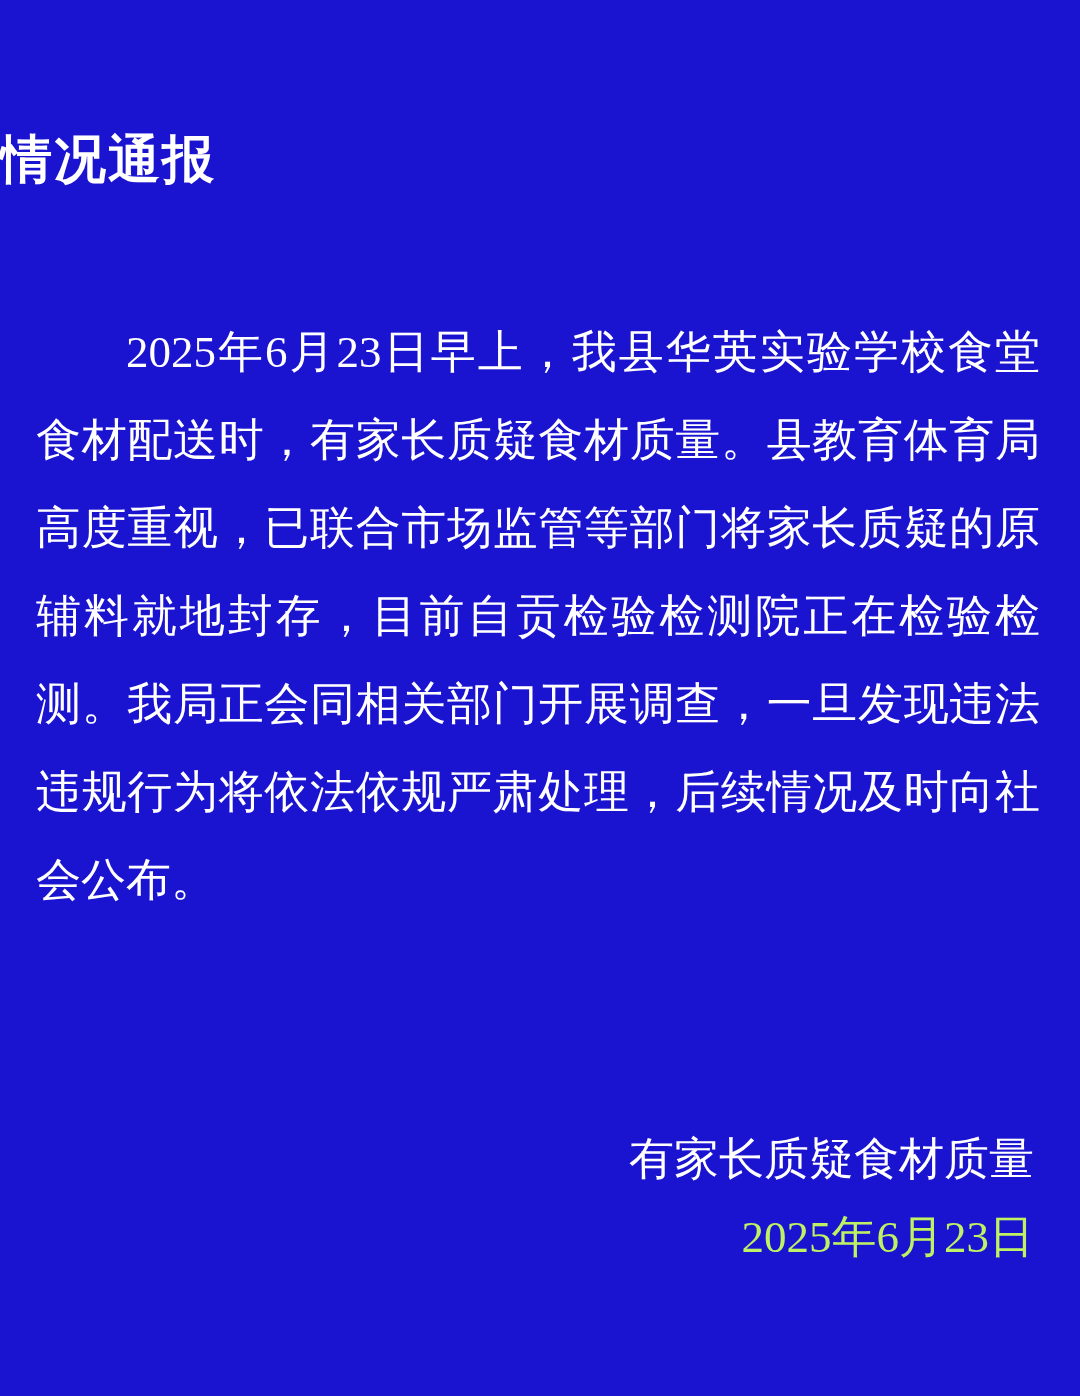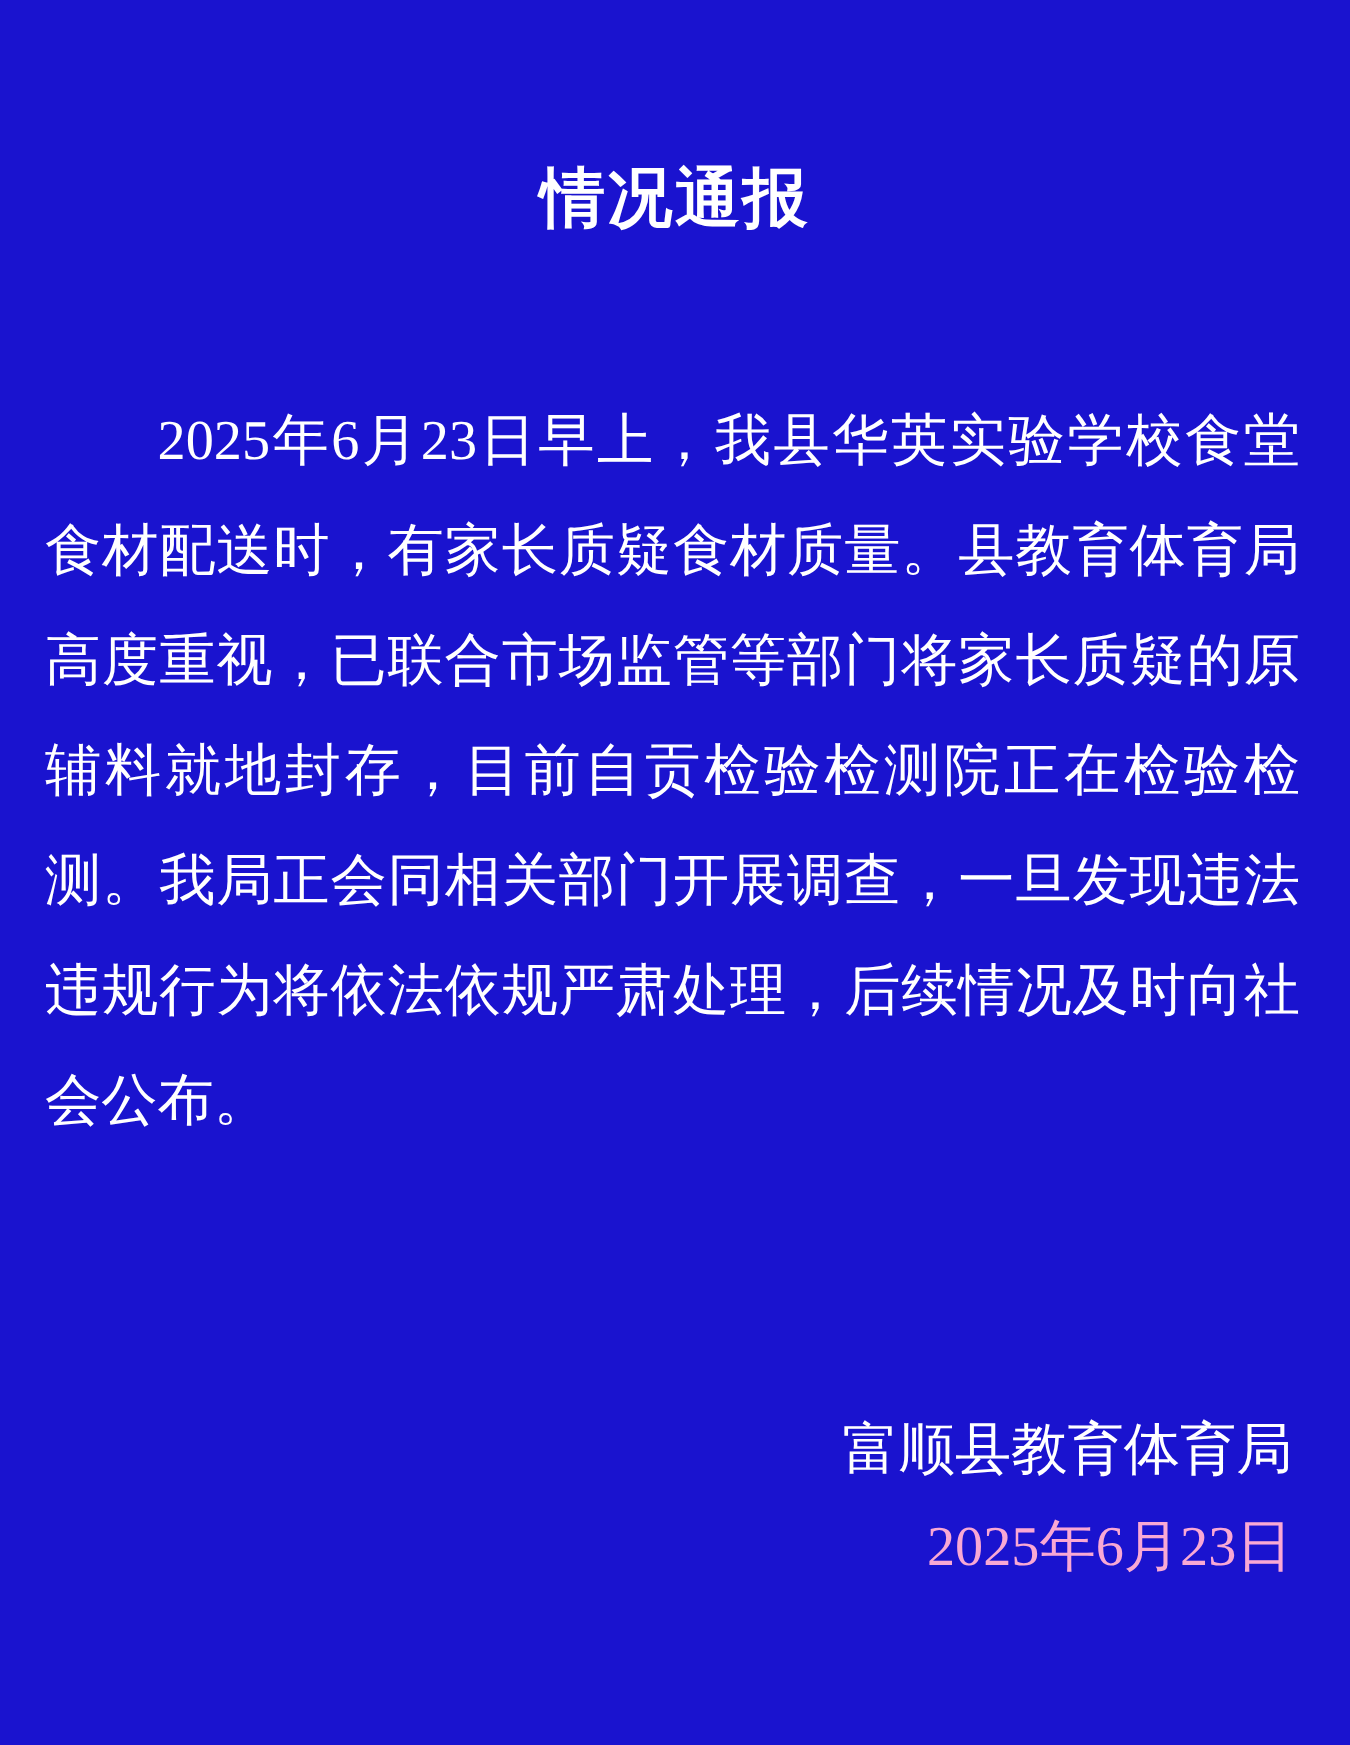--- a/index.html
+++ b/index.html
@@ -18,21 +18,21 @@
     position: relative;
     width: 1080px;
     height: 1396px;
     box-sizing: border-box;
     background: #1a13cf;
     display: flex;
     flex-direction: column;
   }
   .title {
     margin-top: 128px;
-    text-align: center;
+    text-align: left;
     font-family: "DejaVu Sans", "Liberation Sans", sans-serif;
     font-weight: bold;
     font-size: 52px;
     letter-spacing: 2px;
     line-height: 1.2;
     color: #ffffff;
   }
   .body-block {
     margin-top: 118px;
     padding: 0 40px 0 36px;
@@ -55,32 +55,32 @@
   .sign-org {
     font-family: "Liberation Serif", "DejaVu Serif", serif;
     font-size: 45px;
     line-height: 78px;
     color: #ffffff;
   }
   .sign-date {
     font-family: "Liberation Serif", "DejaVu Serif", serif;
     font-size: 45px;
     line-height: 78px;
-    color: #f9a8d4;
+    color: #bef264;
   }
 </style>
 </head>
 <body>
 
 <div class="notice">
 
   <div class="title">情况通报</div>
 
   <div class="body-block">
     <p class="body-text">2025年6月23日早上，我县华英实验学校食堂食材配送时，有家长质疑食材质量。县教育体育局高度重视，已联合市场监管等部门将家长质疑的原辅料就地封存，目前自贡检验检测院正在检验检测。我局正会同相关部门开展调查，一旦发现违法违规行为将依法依规严肃处理，后续情况及时向社会公布。</p>
   </div>
 
   <div class="signature">
-    <div class="sign-org">富顺县教育体育局</div>
+    <div class="sign-org">有家长质疑食材质量</div>
     <div class="sign-date">2025年6月23日</div>
   </div>
 
 </div>
 
 </body></html>

